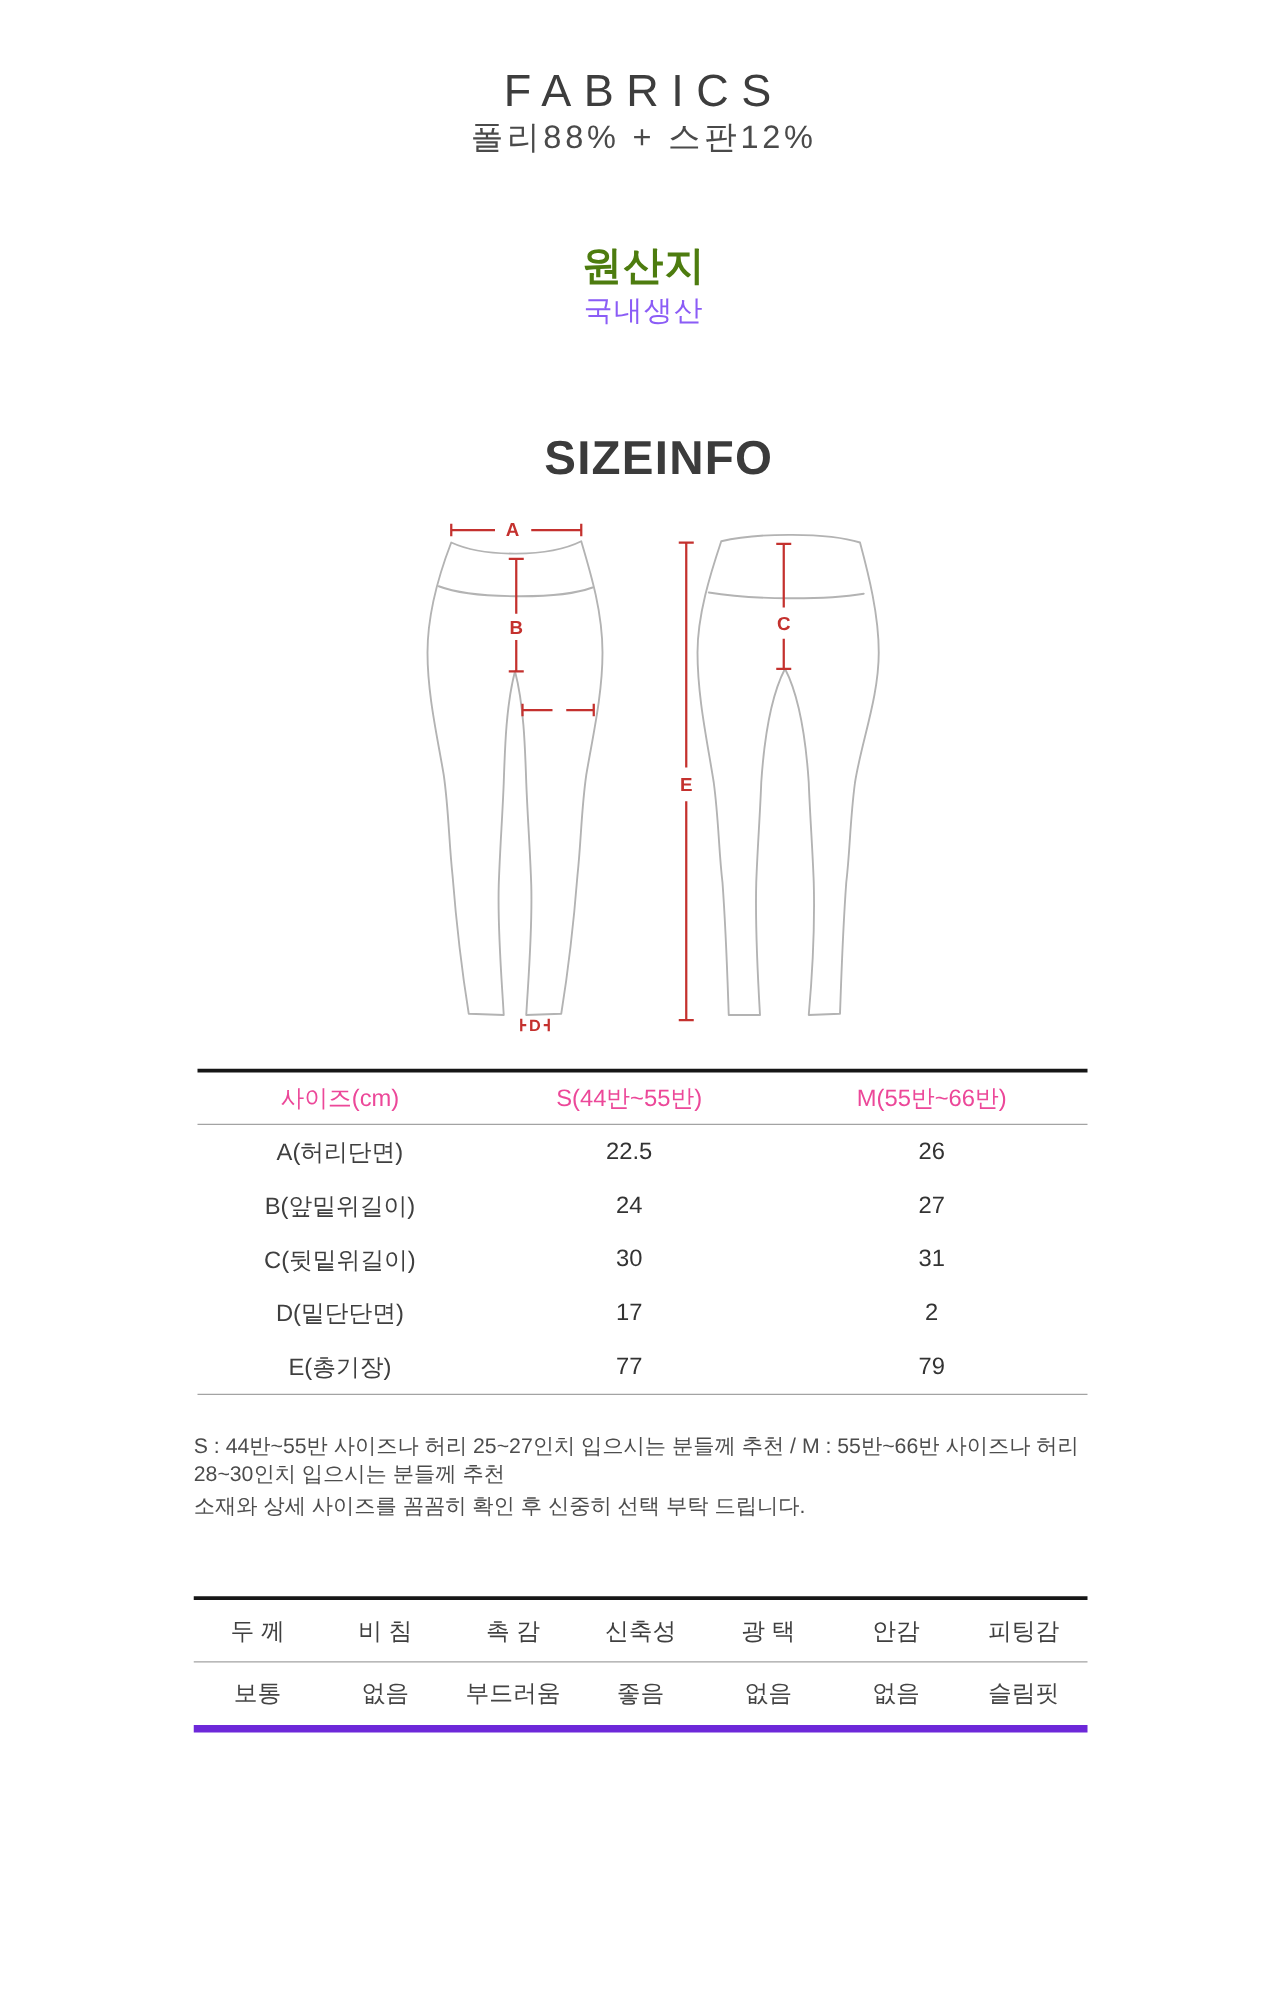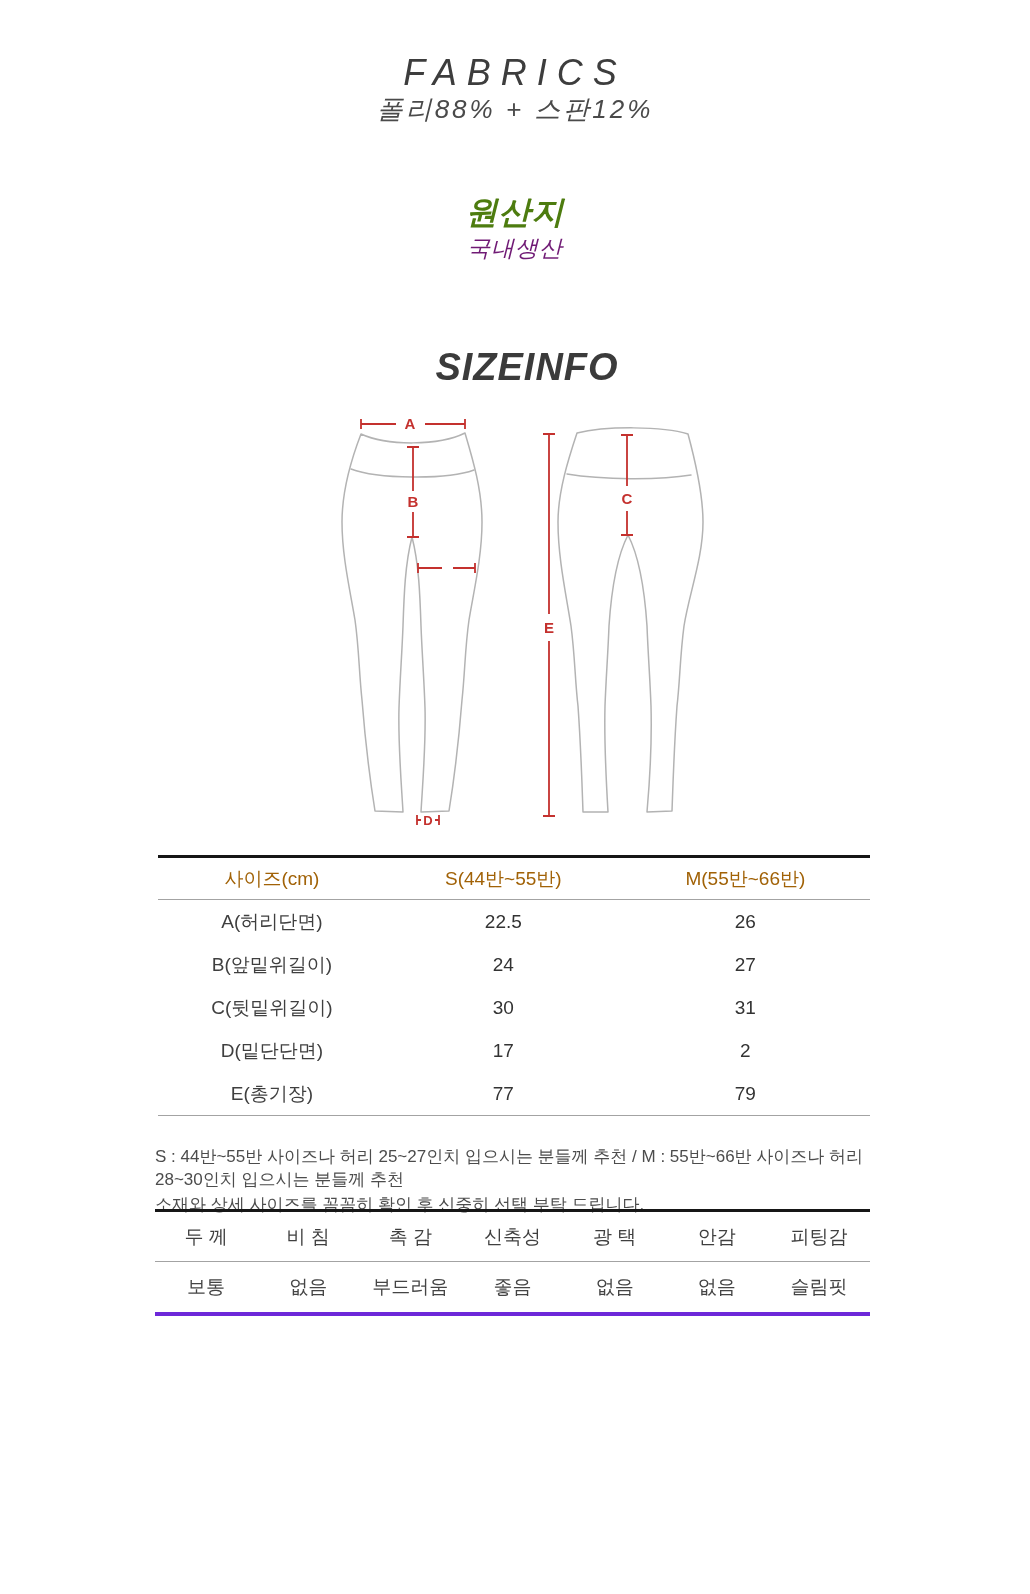--- a/index.html
+++ b/index.html
@@ -2,53 +2,53 @@
 <html><head>
 <meta charset="utf-8">
 <style>
   html,body { margin:0; padding:0; background:#ffffff; }
   .page {
     position:relative; width:1030px; height:1594px; margin:0 auto;
     background:#ffffff; overflow:hidden;
     font-family:"Liberation Sans","DejaVu Sans",sans-serif;
     color:#454545;
   }
-  .abs { position:absolute; left:0; width:100%; text-align:center;font-style:italic; }
+  .abs { position:absolute; left:0; width:100%; text-align:center; }
 
   .fabrics-title { top:52px; font-size:36px; font-weight:500; letter-spacing:10px; color:#3d3d3d; }
   .fabrics-sub   { top:92px; font-size:26px; letter-spacing:3px; color:#4a4a4a; }
   .origin-title  { top:191px; font-size:32px; font-weight:700; letter-spacing:1px; color:#4d7c0f; }
-  .origin-sub    { top:233px; font-size:23px; letter-spacing:1px; color:#701a75; }
+  .origin-sub    { top:233px; font-size:23px; letter-spacing:1px; color:#8b5cf6; }
   .sizeinfo-title{ top:346px; font-size:38px; font-weight:600; letter-spacing:1px; color:#3b3b3b;padding-left:12px; }
 
   .diagram { position:absolute; top:398px; left:325px; width:380px; height:432px; }
 
   
   .size-table {
     position:absolute; top:855px; left:158px; width:712px;
     border-top:3px solid #161616; border-bottom:1px solid #a3a3a3;
   }
   .st-head { display:flex; height:41px; align-items:center; border-bottom:1px solid #a3a3a3; }
   .st-row  { display:flex; height:43px; align-items:center; }
   .size-table .cell { text-align:center; font-size:19px; }
   .c1 { width:32%; color:#3f3f3f; }
   .c2 { width:33%; color:#333333; }
   .c3 { width:35%; color:#333333; }
-  .st-head .cell { color:#a16207; }
+  .st-head .cell { color:#ec4899; }
 
   
   .note { position:absolute; left:155px; width:726px; font-size:17px; color:#4c4c4c; text-align:left; }
   .note-1 { top:1145px; }
   .note-2 { top:1193px; }
   .note-3 { top:1222px; }
 
   
   .prop-table {
-    position:absolute; top:1209px; left:155px; width:715px;
-    border-top:3px solid #161616; border-bottom:4px solid #6d28d9;
+    position:absolute; top:1277px; left:155px; width:715px;
+    border-top:3px solid #161616; border-bottom:6px solid #6d28d9;
   }
   .pt-head { display:flex; height:49px; align-items:center; border-bottom:1px solid #a3a3a3; }
   .pt-row  { display:flex; height:50px; align-items:center; }
   .prop-table .cell { flex:1; text-align:center; font-size:19px; color:#3f3f3f; }
   .pt-row .cell { color:#444444; }
 </style>
 </head>
 <body>
 
 <div class="page">

